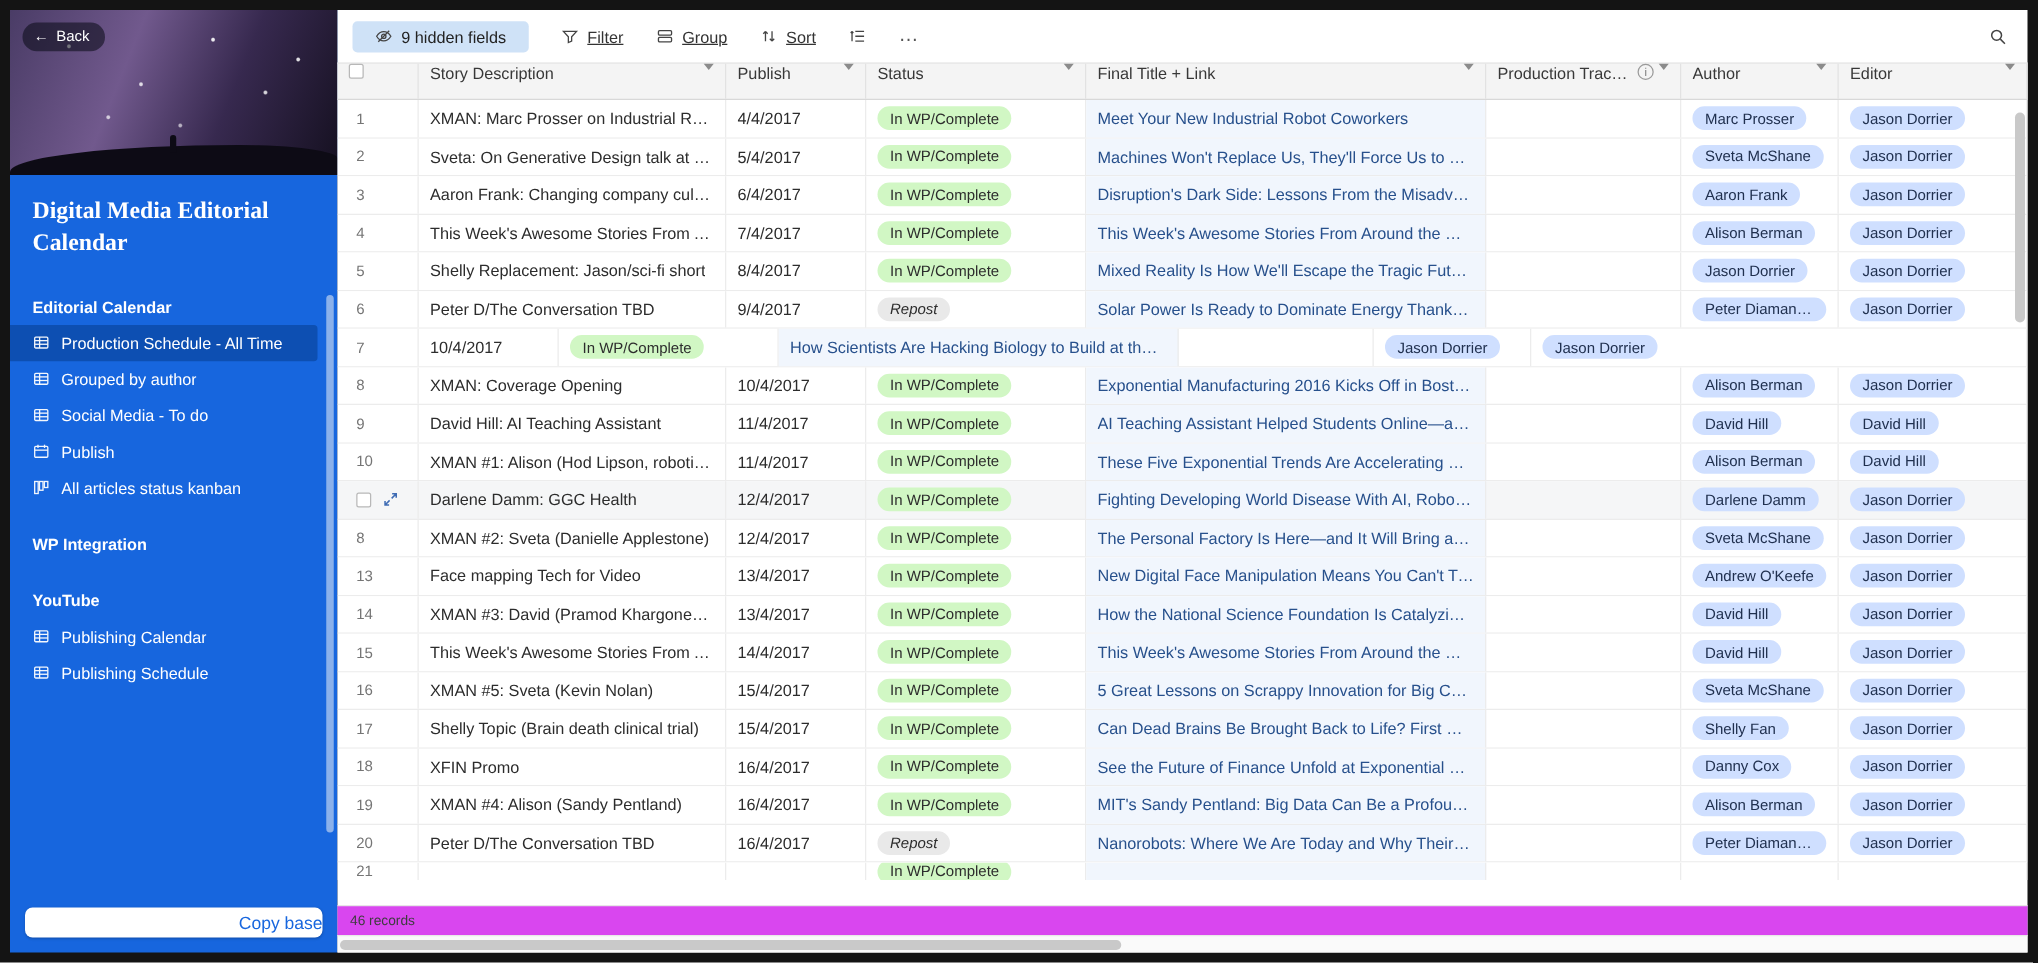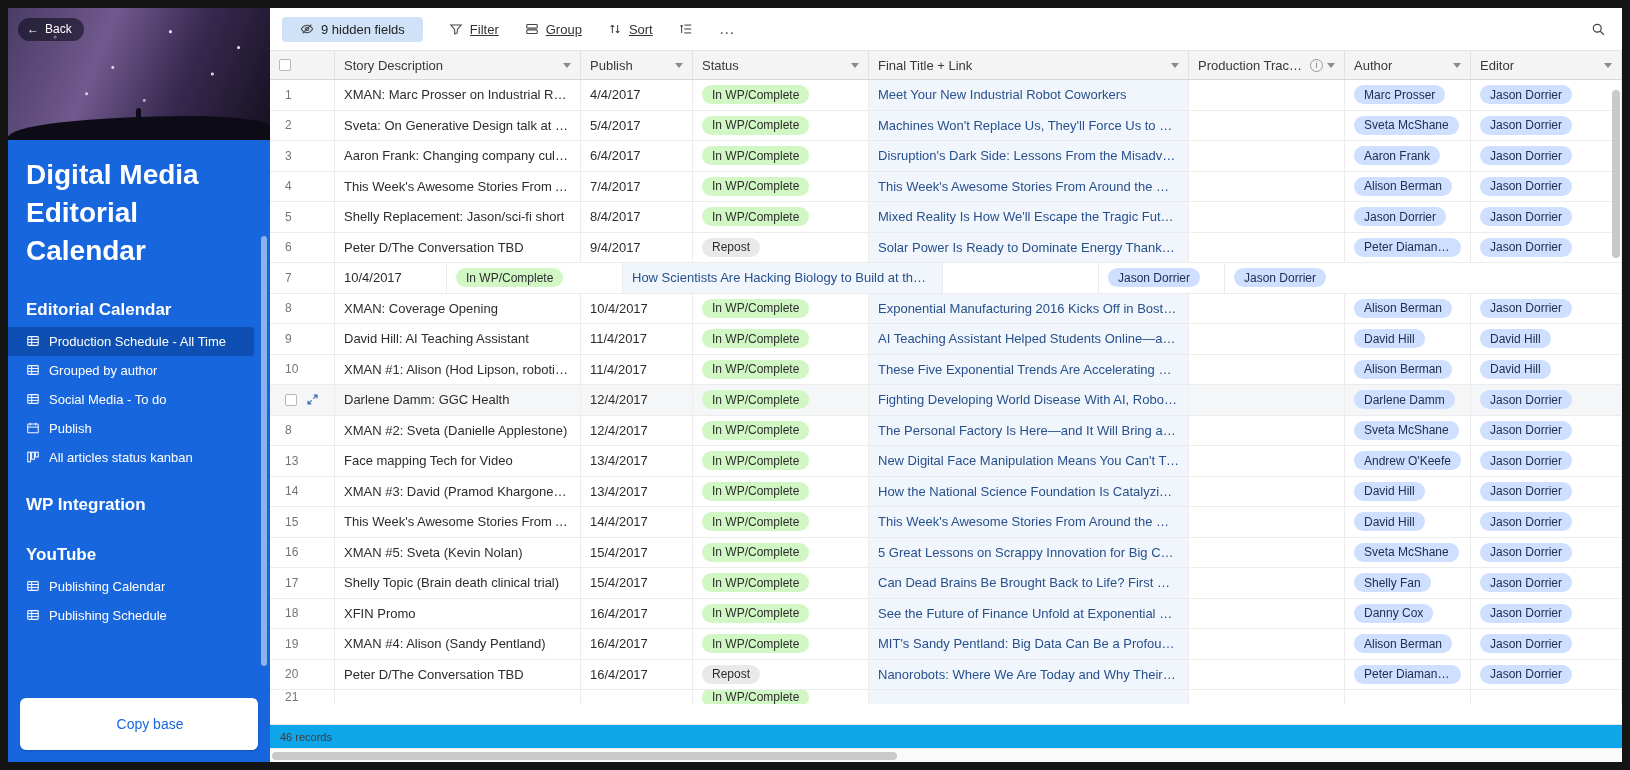--- a/index.html
+++ b/index.html
@@ -19,45 +19,45 @@
       radial-gradient(circle 1px at 40% 45%, rgba(255,255,255,.8) 0 1px, transparent 2px),
       radial-gradient(circle 1.3px at 62% 18%, rgba(255,255,255,.9) 0 1px, transparent 2px),
       radial-gradient(circle 1px at 78% 50%, rgba(255,255,255,.8) 0 1px, transparent 2px),
       radial-gradient(circle 1px at 30% 65%, rgba(255,255,255,.7) 0 1px, transparent 2px),
       radial-gradient(circle 1.2px at 88% 30%, rgba(255,255,255,.85) 0 1px, transparent 2px),
       radial-gradient(circle 1px at 52% 70%, rgba(255,255,255,.6) 0 1px, transparent 2px),
       linear-gradient(112deg,#4a3c66 0%,#71598d 35%,#37294f 65%,#151020 100%);}
   .cover::after{content:"";position:absolute;left:0;right:0;bottom:0;height:24px;background:#0d0b15;border-radius:70% 30% 0 0 / 90% 45% 0 0;}
   .person{position:absolute;left:49%;bottom:18px;width:5px;height:14px;background:#0d0b15;border-radius:2.5px 2.5px 0 0;z-index:2;}
   .back-chip{position:absolute;top:10px;left:10px;z-index:3;display:flex;align-items:center;gap:6px;background:rgba(8,10,20,.55);color:#fff;border-radius:14px;padding:4px 12px 5px 9px;font-size:12px;cursor:pointer;}
-  .side-title{padding:16px 18px 6px 18px;font-size:28px;font-weight:700;line-height:1.35;}
+  .side-title{padding:16px 18px 6px 18px;font-size:19px;font-weight:700;line-height:1.35;font-family:Liberation Serif, serif;}
   .side-nav{flex:1;overflow:hidden;padding-top:18px;}
   .section{margin-bottom:16px;}
-  .section-header{padding:7px 18px;font-size:17px;font-weight:700;}
+  .section-header{padding:7px 18px;font-size:13px;font-weight:700;}
   .side-item{display:flex;align-items:flex-start;gap:9px;padding:7px 18px;margin-right:16px;font-size:13px;cursor:pointer;border-radius:0 3px 3px 0;}
   .side-item.active{background:var(--accent-dark);}
   .sicon{display:inline-flex;width:14px;height:14px;flex:none;color:#fff;opacity:.95;}
   .sicon svg{width:14px;height:14px;}
   .slabel{white-space:nowrap;overflow:hidden;text-overflow:ellipsis;}
   .side-scroll{position:absolute;right:3px;top:228px;width:6px;height:430px;background:rgba(235,239,245,.55);border-radius:3px;}
-  .copy-base{margin:12px;height:52px;flex:none;background:#fff;color:var(--accent);border-radius:6px;display:flex;align-items:center;justify-content:center;gap:8px;font-size:14px;font-weight:500;cursor:pointer;box-shadow:0 1px 2px rgba(0,0,0,.2);}
+  .copy-base{margin:12px;height:24px;flex:none;background:#fff;color:var(--accent);border-radius:6px;display:flex;align-items:center;justify-content:space-between;gap:8px;font-size:14px;font-weight:500;cursor:pointer;box-shadow:0 1px 2px rgba(0,0,0,.2);}
   .copy-base svg{width:15px;height:15px;}
 
   
   .main{flex:1;min-width:0;background:#fff;display:flex;flex-direction:column;position:relative;}
   .toolbar{height:42px;flex:none;display:flex;align-items:center;padding:0 12px;gap:26px;font-size:13px;color:#333;}
   .chip{display:flex;align-items:center;gap:7px;background:var(--chip);border-radius:4px;padding:5px 18px;cursor:pointer;color:#222;}
   .tool{display:flex;align-items:center;gap:7px;cursor:pointer;color:#333;text-decoration:underline;}
   .tool svg,.chip svg{width:14px;height:14px;color:#444;}
   .tool-ellipsis{font-size:16px;letter-spacing:1px;color:#555;cursor:pointer;}
   .search-btn{margin-left:auto;cursor:pointer;display:flex;align-items:center;padding-right:4px;}
   .search-btn svg{width:15px;height:15px;color:#444;}
 
   .thead{display:flex;height:30px;flex:none;background:#f4f4f4;border-top:1px solid #e5e5e5;border-bottom:1px solid #d8d8d8;font-size:13px;color:#383838;}
-  .hcell{display:flex;align-items:center;padding:0 9px;border-right:1px solid #e2e2e2;cursor:pointer;min-width:0;}
+  .hcell{display:flex;align-items:flex-start;padding:0 9px;border-right:1px solid #e2e2e2;cursor:pointer;min-width:0;}
   .chev{width:0;height:0;border-left:4px solid transparent;border-right:4px solid transparent;border-top:5px solid #8b8b8b;margin-left:auto;flex:none;}
   .hlabel{white-space:nowrap;overflow:hidden;text-overflow:ellipsis;padding-right:6px;}
   .info-i{width:13px;height:13px;border:1px solid #9a9a9a;border-radius:50%;font-size:9px;color:#777;display:inline-flex;align-items:center;justify-content:center;margin-right:4px;flex:none;}
 
   .col-num{width:65px;flex:none;}
   .col-story{width:246px;flex:none;}
   .col-pub{width:112px;flex:none;}
   .col-status{width:176px;flex:none;}
   .col-title{width:320px;flex:none;}
   .col-tracker{width:156px;flex:none;}
@@ -66,29 +66,29 @@
 
   .tbody{flex:1;overflow:hidden;}
   .trow{display:flex;height:30.5px;border-bottom:1px solid #ececec;background:#fff;font-size:13px;color:#2c2c2c;}
   .trow.hovered{background:#f5f6f7;}
   .trow.partial{height:14px;overflow:hidden;border-bottom:none;}
   .cell{display:flex;align-items:center;padding:0 9px;border-right:1px solid #ececec;overflow:hidden;white-space:nowrap;min-width:0;cursor:default;}
   .cell.col-num{color:#757575;font-size:12px;padding-left:15px;}
   .cell.col-title{background:var(--linkbg);color:#27508c;}
   .txt{overflow:hidden;text-overflow:ellipsis;white-space:nowrap;}
   .badge{background:var(--green);border-radius:10px;padding:2.5px 10px;font-size:12px;color:#2d2d2d;max-width:100%;overflow:hidden;text-overflow:ellipsis;}
-  .badge.gray{background:var(--gray);}
+  .badge.gray{background:var(--gray);font-style:italic;}
   .pill{background:var(--pill);border-radius:10px;padding:2.5px 10px;font-size:12px;color:#20304f;max-width:100%;overflow:hidden;text-overflow:ellipsis;white-space:nowrap;}
   .cb{width:12px;height:12px;border:1px solid #b8b8b8;border-radius:2px;background:#fff;flex:none;cursor:pointer;}
   .hover-ctrls{display:none;align-items:center;gap:9px;}
   .trow.hovered .hover-ctrls{display:flex;}
   .expand{display:inline-flex;color:#3f6cb4;cursor:pointer;}
   .expand svg{width:13px;height:13px;}
 
-  .tfoot{height:24px;flex:none;border-top:1px solid #e6e6e6;display:flex;align-items:center;padding:0 10px;font-size:11px;color:#3d3d3d;background:#0ea5e9;}
+  .tfoot{height:24px;flex:none;border-top:1px solid #e6e6e6;display:flex;align-items:center;padding:0 10px;font-size:11px;color:#3d3d3d;background:#d946ef;}
   .hscroll{height:14px;flex:none;background:#fafafa;border-top:1px solid #e8e8e8;position:relative;}
   .hthumb{position:absolute;left:2px;top:3px;height:8px;width:625px;background:#c9c9c9;border-radius:4px;cursor:pointer;}
   .vscroll{position:absolute;top:74px;right:0;width:11px;bottom:40px;background:transparent;}
   .vthumb{position:absolute;top:8px;right:2px;width:8px;height:168px;background:#c9c9c9;border-radius:4px;cursor:pointer;}
 </style>
 </head>
 <body>
 
 <div class="frame">
 

